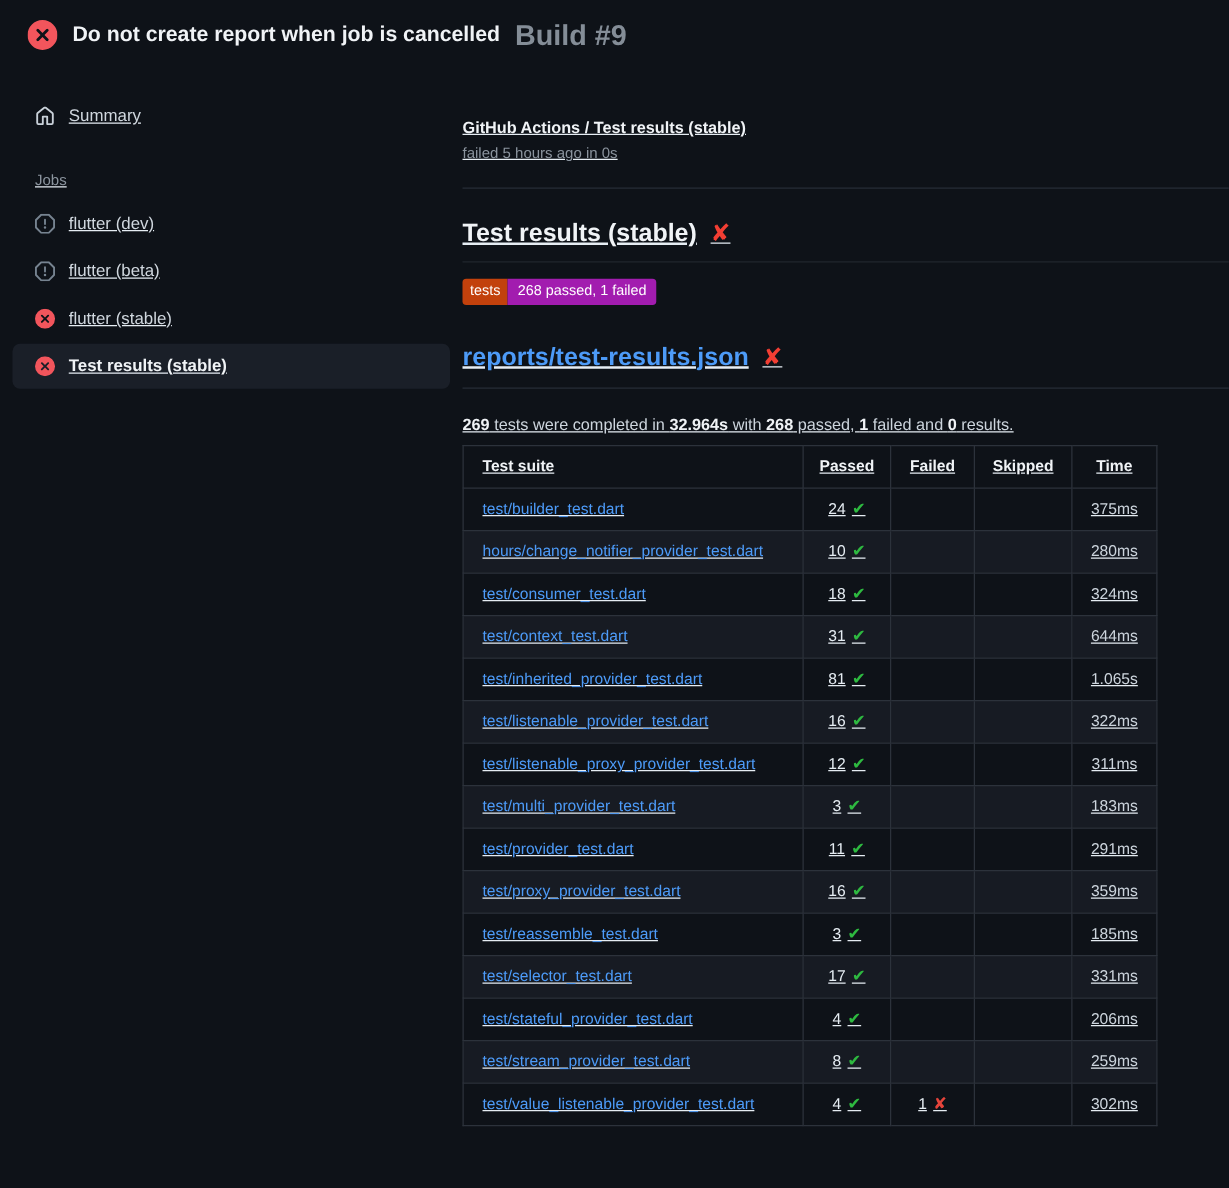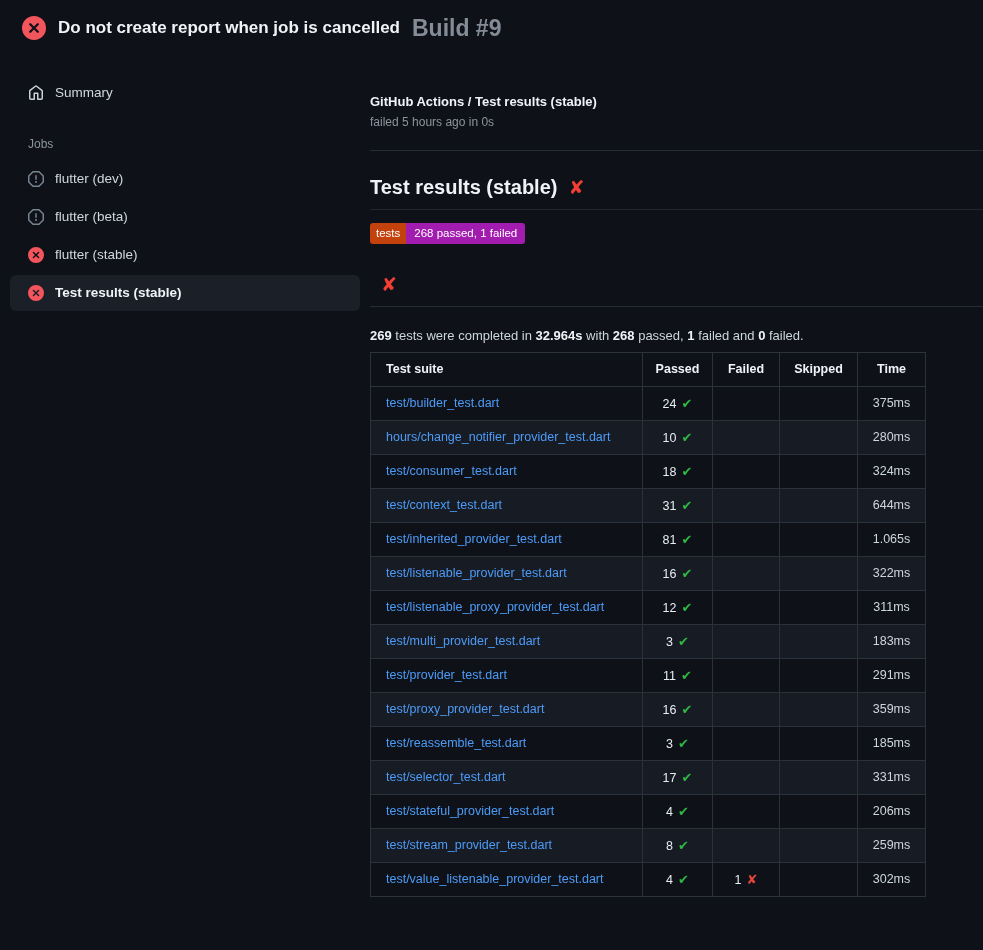--- a/index.html
+++ b/index.html
@@ -17,21 +17,21 @@
     height:56px;
     display:flex;
     align-items:center;
     padding:0 22px;
     gap:12px;
   }
   .app-header .title { font-size:17px; font-weight:700; color:#f0f3f6; white-space:nowrap; }
   .app-header .build { font-size:23px; font-weight:600; color:#848d97; white-space:nowrap; }
 
   
-  .container { display:flex; align-items:flex-start; }
+  .container { display:flex; align-items:flex-start;text-decoration:underline; }
 
   
   .sidebar { width:370px; flex-shrink:0; padding:19px 10px 0 10px; }
   .side-item {
     display:flex; align-items:center; gap:11px;
     padding:10px 18px;
     border-radius:6px;
     font-size:13.5px;
     color:#d0d7de;
     cursor:pointer;
@@ -158,24 +158,25 @@
       <span>Test results (stable)</span>
       <span class="x-mark">✘</span>
     </div>
 
     <div class="badge">
       <span class="b-label">tests</span>
       <span class="b-value">268 passed, 1 failed</span>
     </div>
 
     <div class="h-report">
+      <a href="#">reports/test-results.json</a>
       <span class="x-mark">✘</span>
     </div>
 
-    <div class="summary-line" id="summary-line"><b>269</b><span> tests were completed in </span><b>32.964s</b><span> with </span><b>268</b><span> passed, </span><b>1</b><span> failed and </span><b>0</b><span> failed.</span></div>
+    <div class="summary-line" id="summary-line"><b>269</b><span> tests were completed in </span><b>32.964s</b><span> with </span><b>268</b><span> passed, </span><b>1</b><span> failed and </span><b>0</b><span> results.</span></div>
 
     <table class="results">
       <colgroup>
         <col style="width:272px">
           <col style="width:70px">
           <col style="width:67px">
           <col style="width:78px">
           <col style="width:68px">
       </colgroup>
       <thead>

